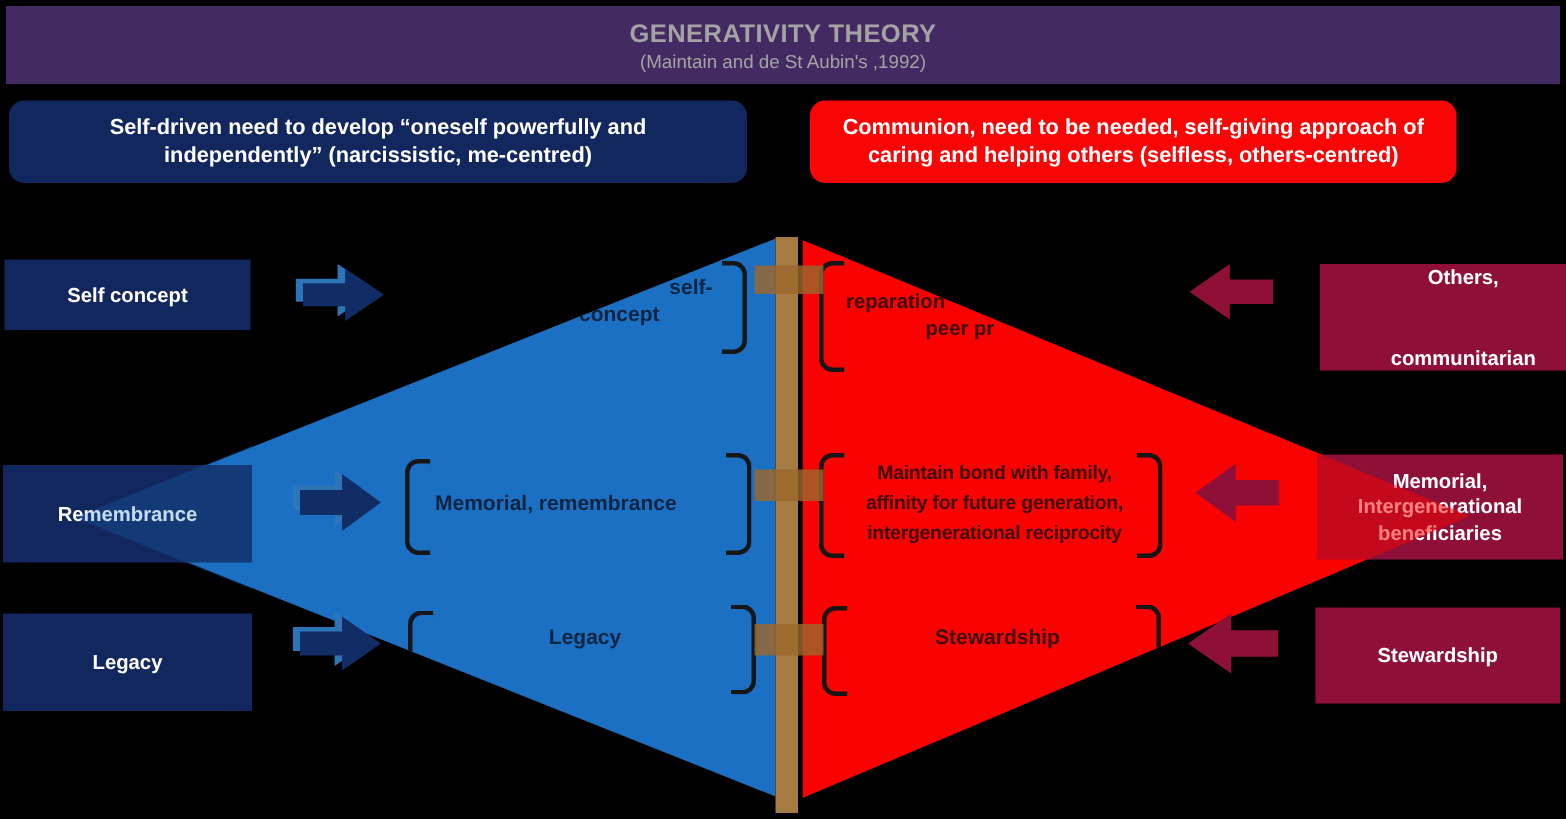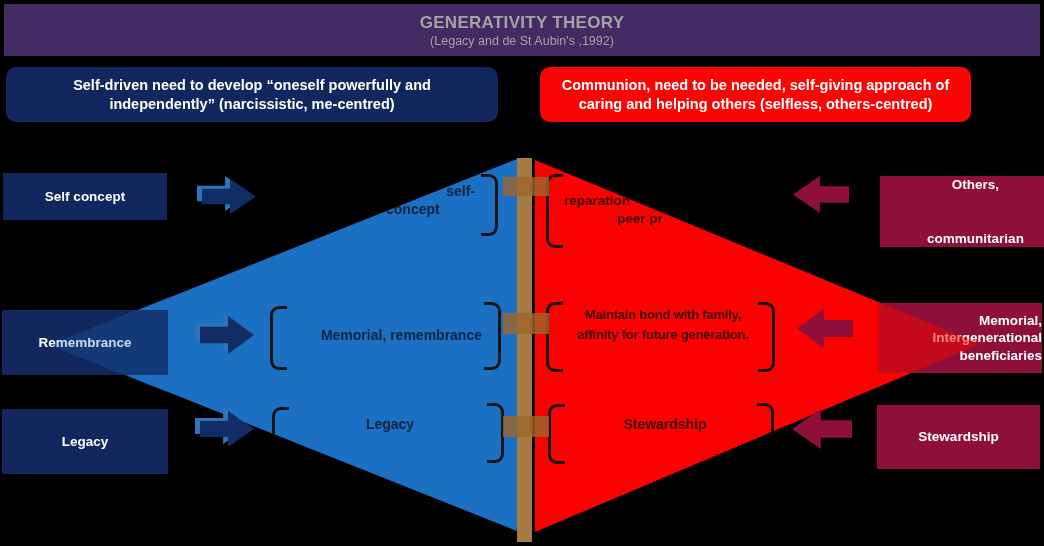--- a/index.html
+++ b/index.html
@@ -50,66 +50,67 @@
   .bluetxt{color:#0e2440;}
   .redtxt{color:#3c0d08;}
 </style>
 </head>
 <body>
 
 <div id="canvas">
 
   <div class="abs" id="header">
     <div class="title">GENERATIVITY THEORY</div>
-    <div class="subtitle">(Legacy and de St Aubin's ,1992)</div>
+    <div class="subtitle">(Maintain and de St Aubin's ,1992)</div>
   </div>
 
   <div class="abs pill" id="pill-left">Self-driven need to develop “oneself powerfully and independently” (narcissistic, me-centred)</div>
   <div class="abs pill" id="pill-right">Communion,  need to be needed, self-giving approach of caring and helping others (selfless, others-centred)</div>
 
   <div class="abs navybox" style="left:3px;top:173px;width:164px;height:47px;">Self concept</div>
   <div class="abs navybox" style="left:2px;top:310px;width:166px;height:65px;">Remembrance</div>
   <div class="abs navybox" style="left:2px;top:409px;width:166px;height:65px;">Legacy</div>
 
   <div class="abs maroonbox" style="left:880px;top:176px;width:191px;height:71px;justify-content:space-between;">
     <span>Others,</span>
     <span>communitarian</span>
   </div>
-  <div class="abs maroonbox" style="left:878px;top:303px;width:164px;height:70px;align-items:flex-end;">
+  <div class="abs maroonbox" style="left:878px;top:303px;width:164px;height:70px;">
     <span>Memorial,</span>
     <span>Intergenerational</span>
     <span>beneficiaries</span>
   </div>
   <div class="abs maroonbox" style="left:877px;top:405px;width:163px;height:64px;">
     <span>Stewardship</span>
   </div>
 
   <div class="abs tri" id="tri-blue">
     <span class="ttxt bluetxt" style="left:425px;top:183px;width:50px;text-align:right;font-size:14px;">self-</span>
     <span class="ttxt bluetxt" style="left:386px;top:201px;font-size:14px;">concept</span>
     <span class="brk r" style="left:481px;top:174px;height:62px;"></span>
 
     <span class="brk l" style="left:270px;top:306px;height:64px;"></span>
-    <span class="ttxt bluetxt" style="left:290px;top:327px;width:192px;text-align:right;font-size:14px;">Memorial, remembrance</span>
+    <span class="ttxt bluetxt" style="left:290px;top:327px;width:192px;text-align:left;font-size:14px;">Memorial, remembrance</span>
     <span class="brk r" style="left:484px;top:302px;height:68px;"></span>
 
     <span class="brk l" style="left:272px;top:407px;height:60px;"></span>
     <span class="ttxt bluetxt" style="left:300px;top:416px;width:180px;text-align:center;font-size:14px;">Legacy</span>
     <span class="brk r" style="left:487px;top:403px;height:60px;"></span>
   </div>
 
   <div class="abs tri" id="tri-red">
     <span class="brk l" style="left:546px;top:174px;height:74px;"></span>
     <span class="ttxt redtxt" style="left:564px;top:193px;font-size:13.5px;">reparation</span>
     <span class="ttxt redtxt" style="left:617px;top:211px;font-size:13.5px;">peer pr</span>
 
     <span class="brk l" style="left:546px;top:302px;height:70px;"></span>
     <div class="ttxt redtxt" style="left:558px;top:305px;width:210px;text-align:center;font-size:13px;line-height:20px;letter-spacing:-0.2px;">
       <span style="display:block;">Maintain bond with family,</span>
       <span style="display:block;">affinity for future generation,</span>
+      <span style="display:block;">intergenerational reciprocity</span>
     </div>
     <span class="brk r" style="left:758px;top:302px;height:70px;"></span>
 
     <span class="brk l" style="left:548px;top:404px;height:60px;"></span>
     <span class="ttxt redtxt" style="left:575px;top:416px;width:180px;text-align:center;font-size:14px;">Stewardship</span>
     <span class="brk r" style="left:757px;top:403px;height:60px;"></span>
   </div>
 
   <div class="abs" id="wedge-blue"></div>
   <div class="abs" id="wedge-red"></div>

